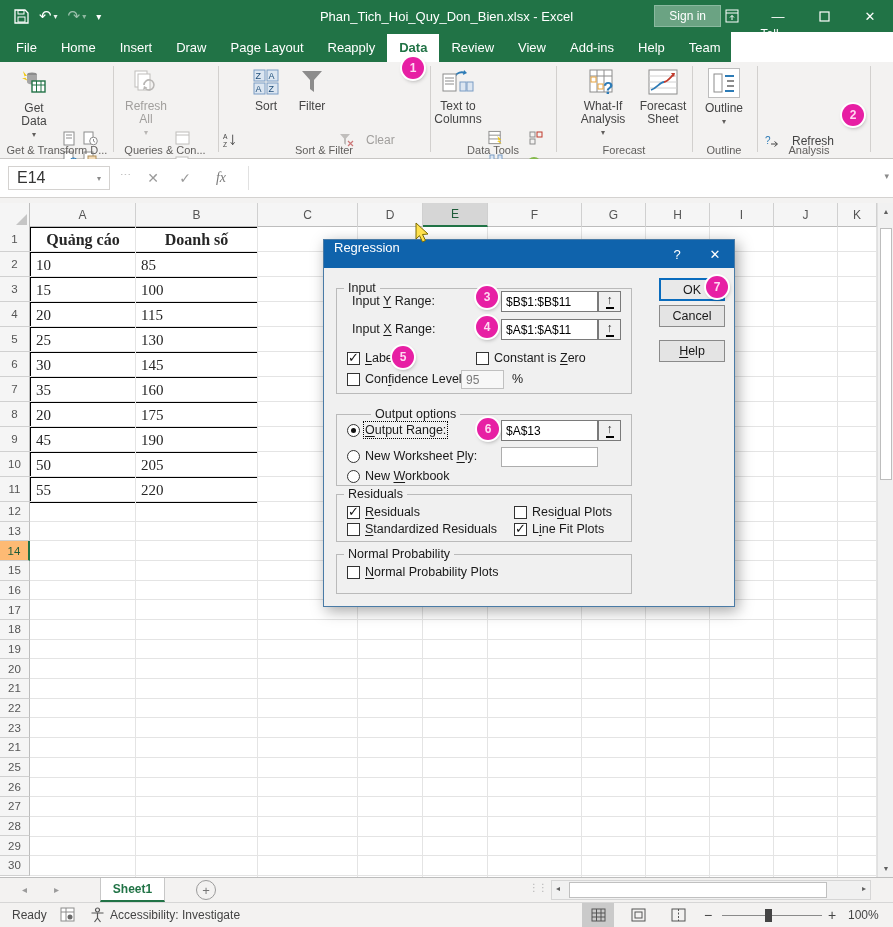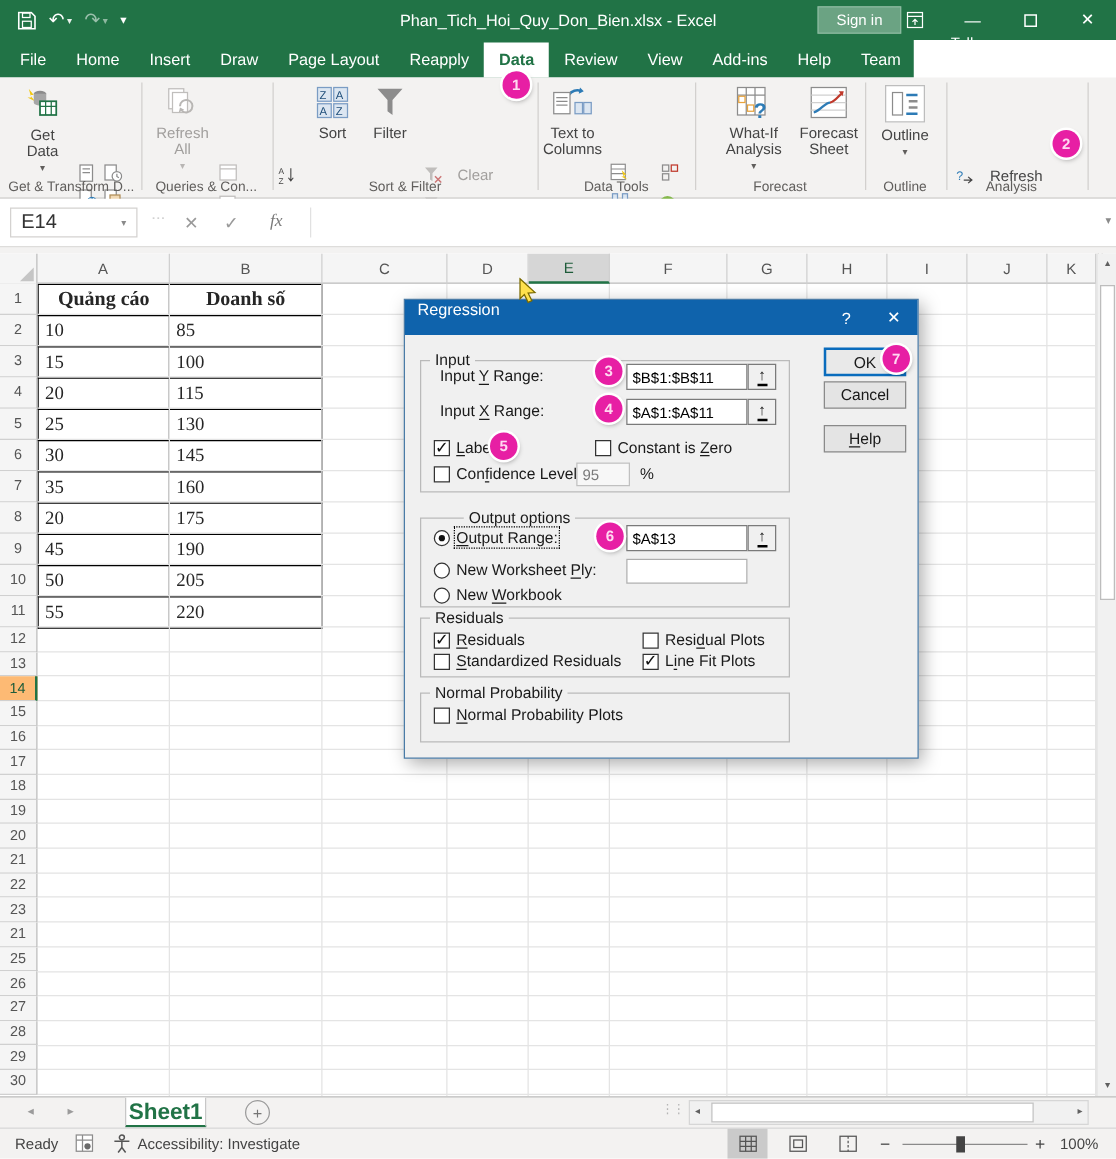--- a/index.html
+++ b/index.html
@@ -118,21 +118,21 @@
   
   .badge { position:absolute; width:22px; height:22px; border-radius:50%; background:#e71fa4; color:#ffd9f1;
            display:flex; align-items:center; justify-content:center; font-size:12px; font-weight:700;
            box-shadow:0 0 0 2px #fff, 1px 2px 4px rgba(0,0,0,.35); z-index:60; }
 
   
   #sheettabs { left:0; top:877px; width:893px; height:25px; background:#f3f2f1; border-top:1px solid #bdbdbd; }
   .navarr { position:absolute; top:6px; color:#9b9b9b; font-size:10px; }
   #tab-sheet1 { position:absolute; left:100px; top:0; width:65px; height:24px; background:#fff;
                 border-left:1px solid #c7c7c7; border-right:1px solid #c7c7c7; border-bottom:2px solid #217346;
-                color:#217346; font-weight:700; display:flex; align-items:center; justify-content:center; font-size:18px; }
+                color:#217346; font-weight:700; display:flex; align-items:center; justify-content:center; font-size:12px; }
   #newsheet { position:absolute; left:196px; top:2px; width:20px; height:20px; border:1px solid #9b9b9b; border-radius:50%;
               color:#757575; display:flex; align-items:center; justify-content:center; font-size:13px; }
   #hs-grip { position:absolute; left:529px; top:4px; color:#b5b5b5; font-size:10px; letter-spacing:-1px; }
   #hscroll { position:absolute; left:551px; top:2px; width:320px; height:20px; background:#f1f1f1; border:1px solid #d6d6d6; }
   #hthumb { position:absolute; left:17px; top:1px; width:258px; height:16px; background:#fff; border:1px solid #c0c0c0; }
   .harr { position:absolute; top:3px; color:#606060; font-size:8px; }
 
   
   #statusbar { left:0; top:902px; width:893px; height:25px; background:#f3f2f1; border-top:1px solid #d6d6d6;
                color:#444; font-size:12px; }

